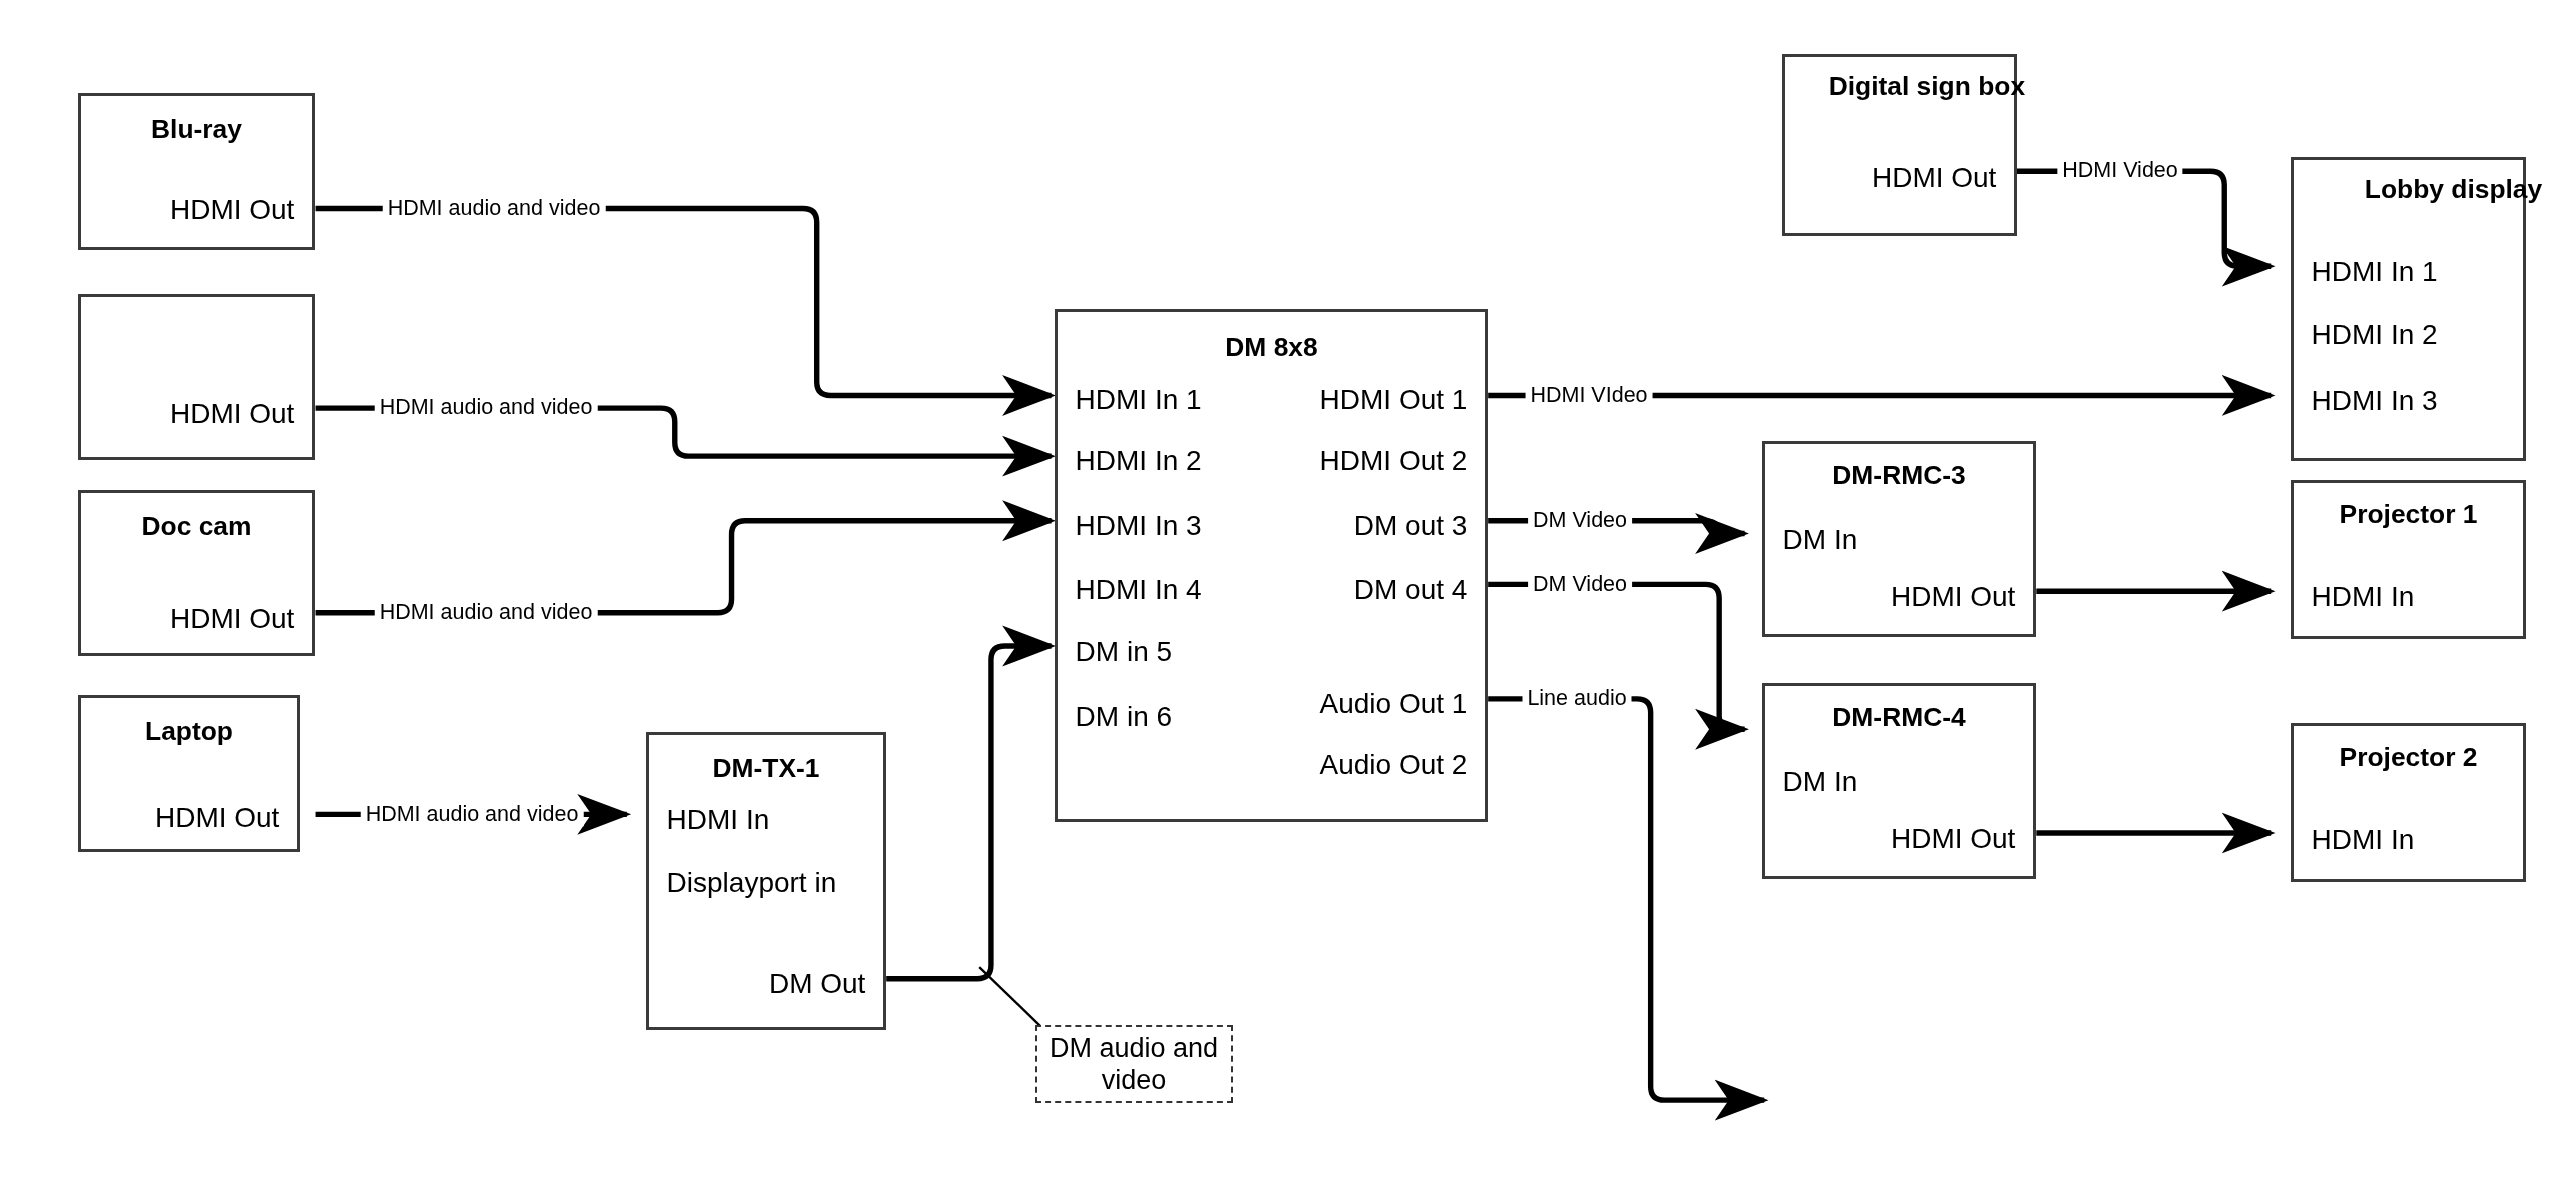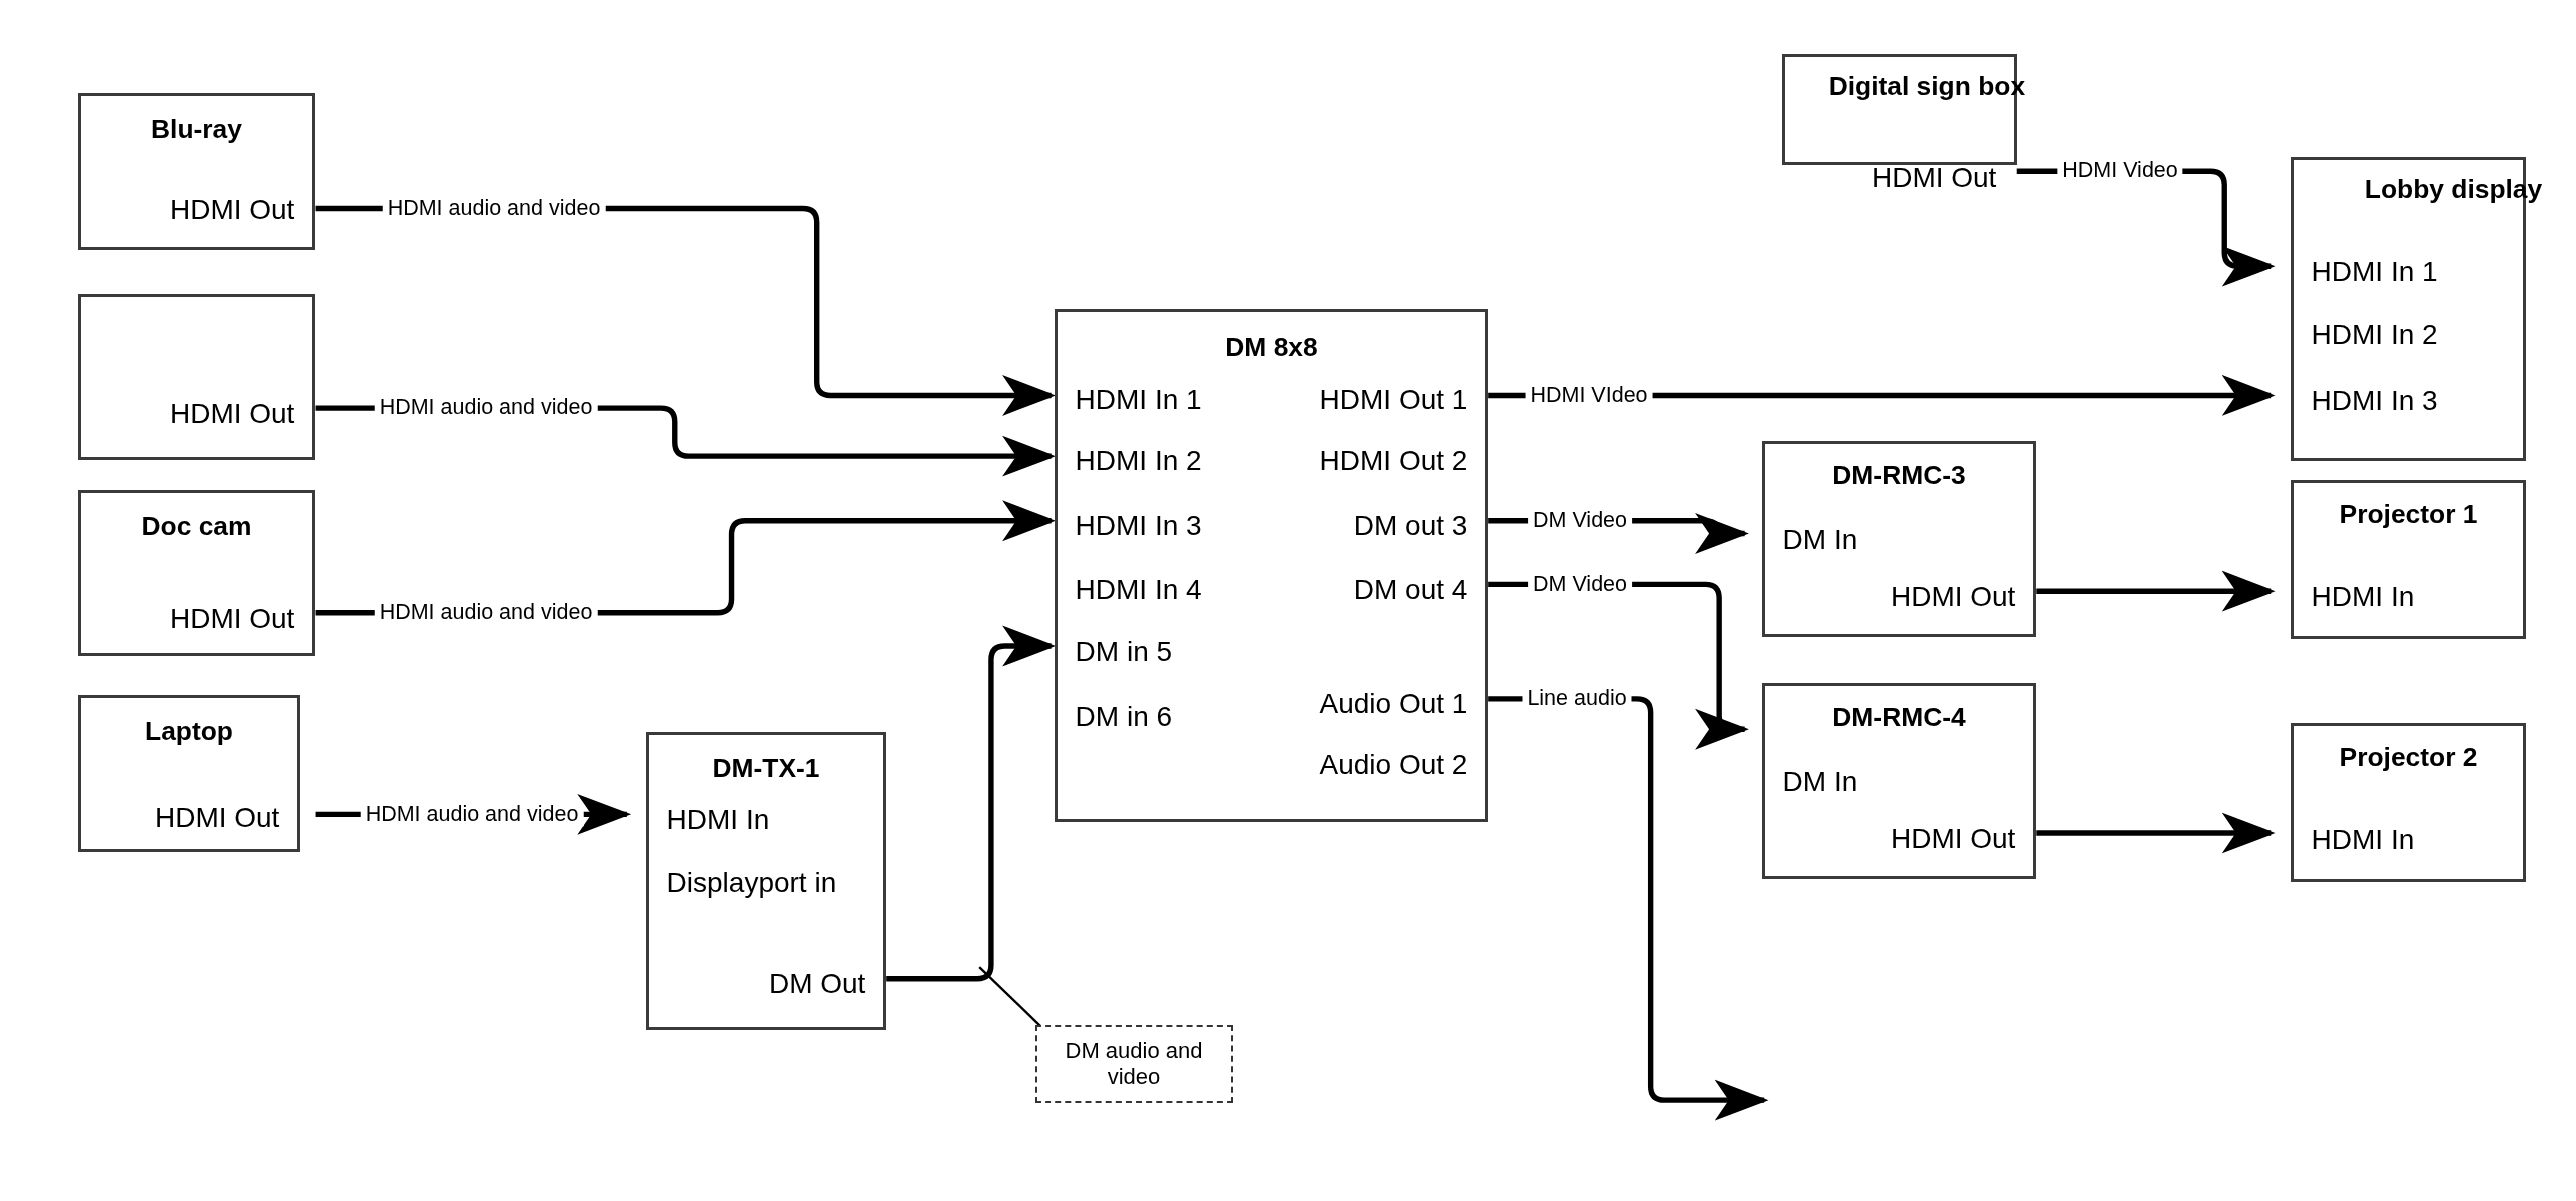--- a/index.html
+++ b/index.html
@@ -54,21 +54,21 @@
     background: #ffffff;
     padding: 0 4.9px;
     transform: translate(-50%, -50%);
     line-height: 1;
   }
   .note-box {
     position: absolute;
     box-sizing: border-box;
     border: 2px dashed #333333;
     background: #ffffff;
-    font-size: 22px;
+    font-size: 27px;
     color: #000000;
     text-align: center;
     display: flex;
     align-items: center;
     justify-content: center;
     line-height: 1.2;
     padding: 3.9px 5.9px;
   }
 </style>
 </head>
@@ -149,21 +149,21 @@
     <div class="port left" style="top:389px;">DM in 6</div>
 
     <div class="port right" style="top:72px;">HDMI Out 1</div>
     <div class="port right" style="top:133px;">HDMI Out 2</div>
     <div class="port right" style="top:198px;">DM out 3</div>
     <div class="port right" style="top:262px;">DM out 4</div>
     <div class="port right" style="top:376px;">Audio Out 1</div>
     <div class="port right" style="top:437px;">Audio Out 2</div>
   </div>
 
-  <div class="node" style="left:1782px; top:54px; width:235px; height:111px;">
+  <div class="node" style="left:1782px; top:54px; width:235px; height:182px;">
     <div class="node-title" style="top:13.7px; padding:0 27.4px;">Digital sign box</div>
     <div class="port right" style="top:105px;">HDMI Out</div>
   </div>
 
   <div class="node" style="left:2291px; top:157px; width:235px; height:304px;">
     <div class="node-title" style="top:13.7px; padding:0 45px;">Lobby display</div>
     <div class="port left" style="top:96px;">HDMI In 1</div>
     <div class="port left" style="top:159px;">HDMI In 2</div>
     <div class="port left" style="top:225px;">HDMI In 3</div>
   </div>

